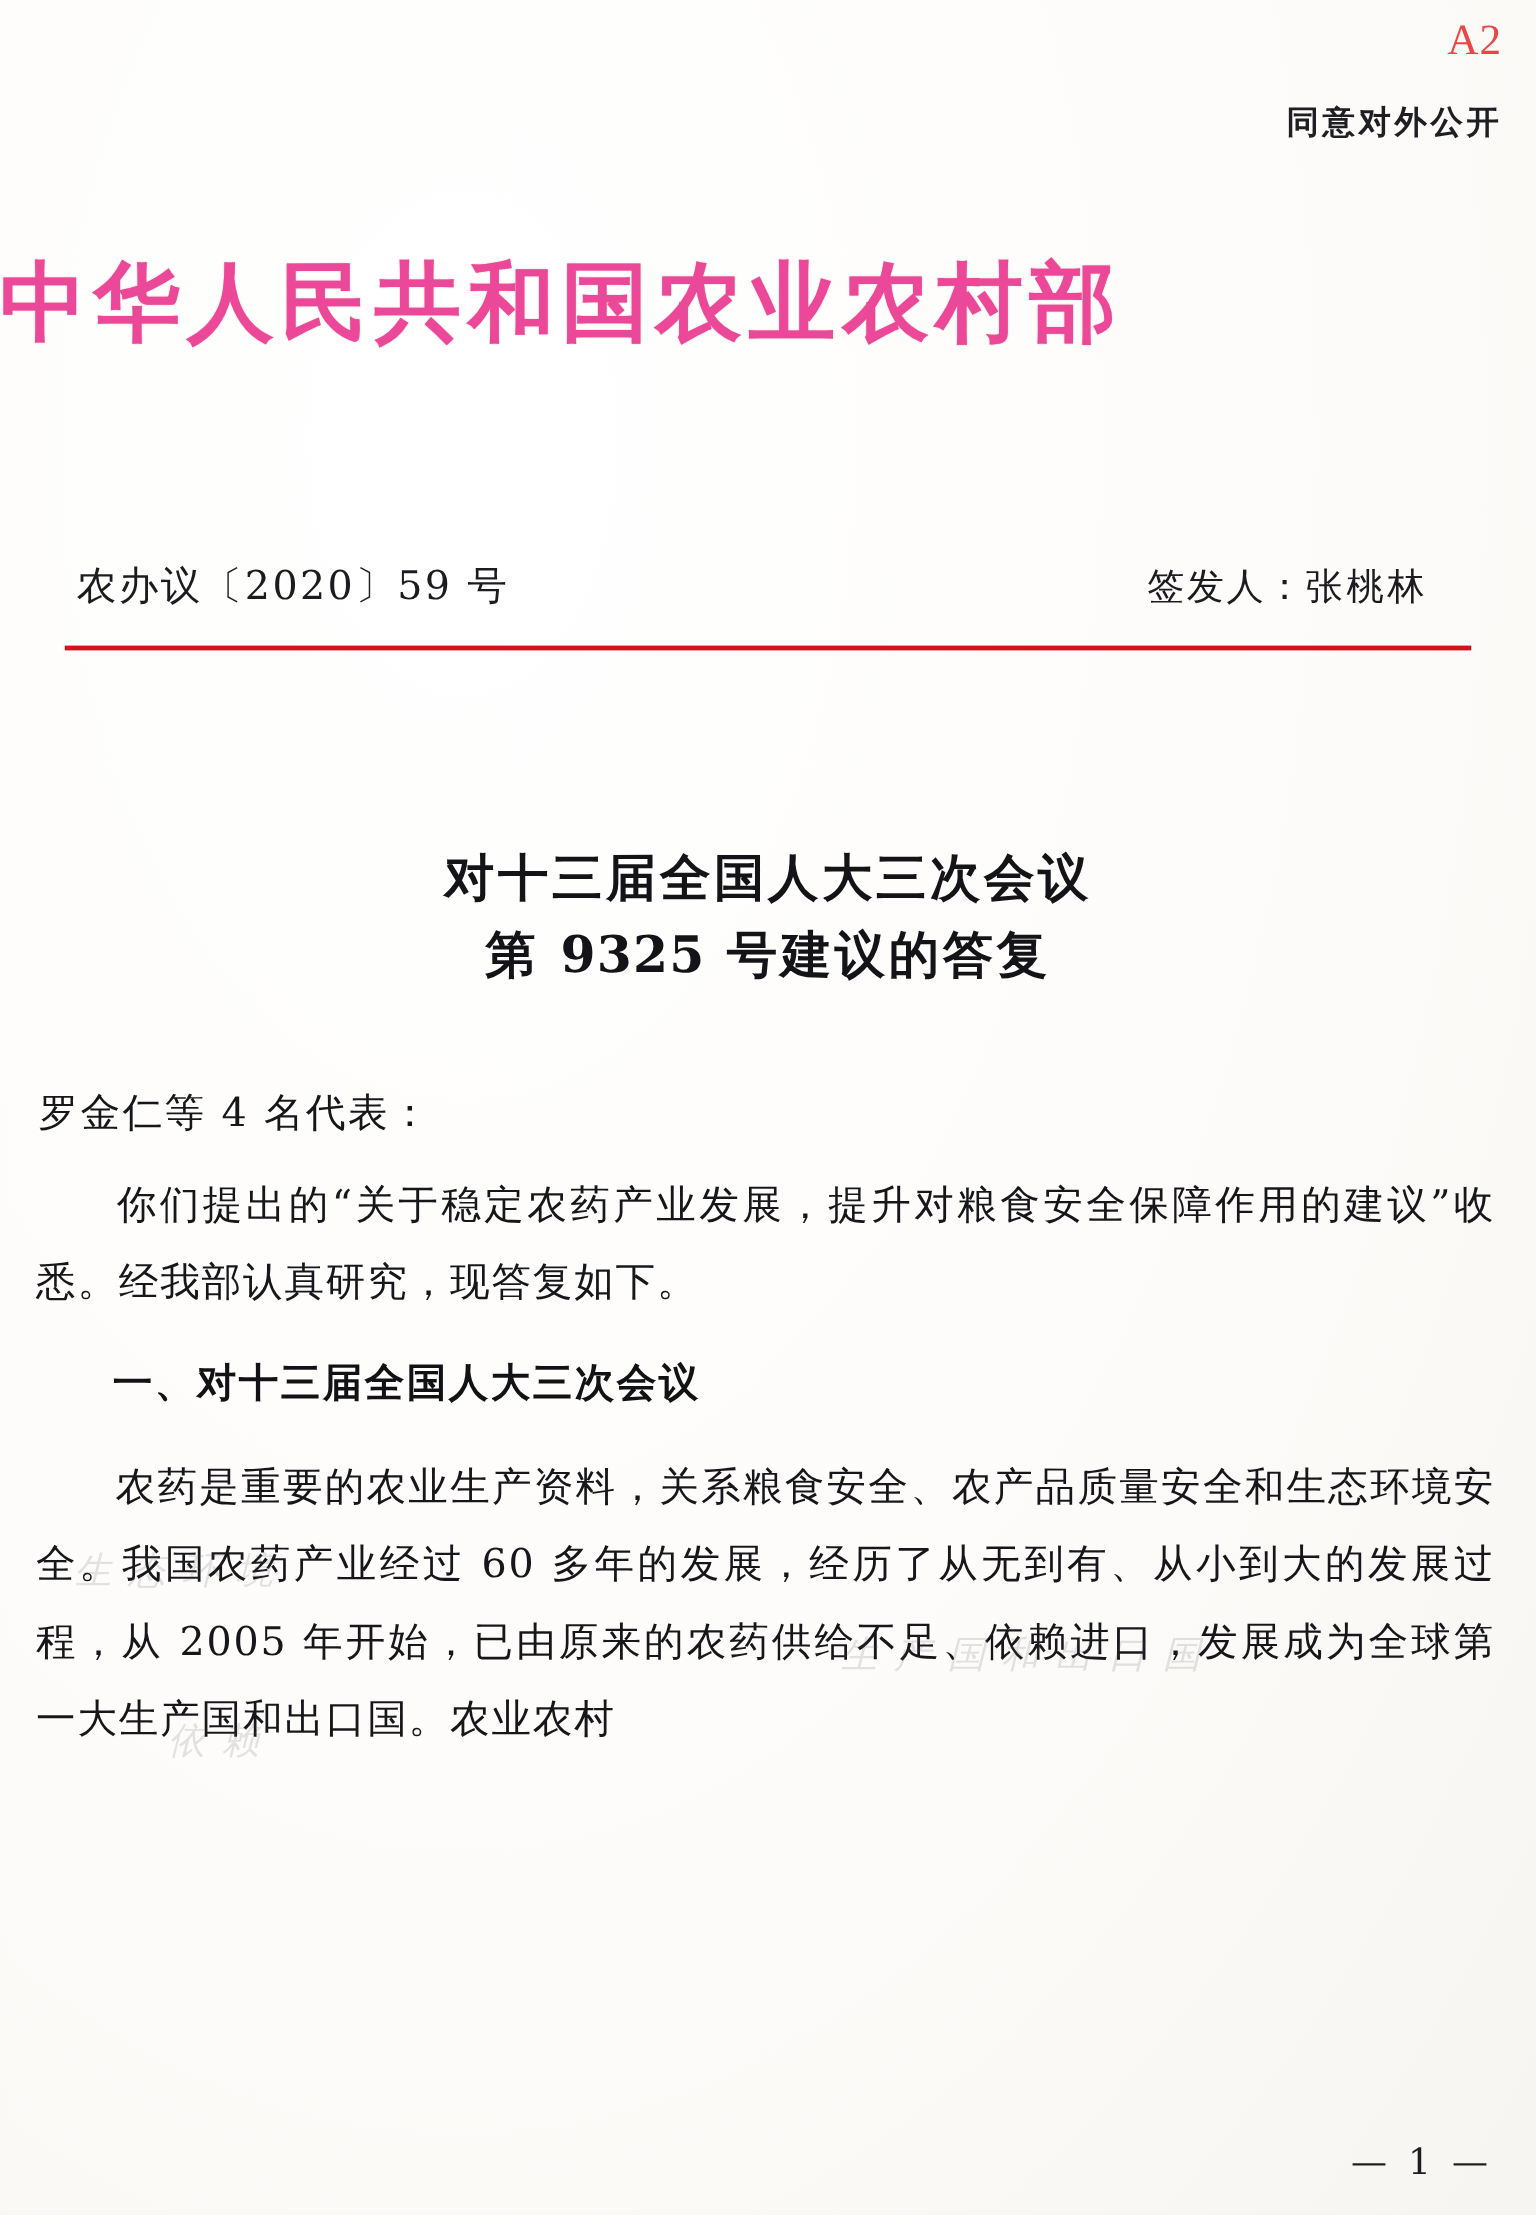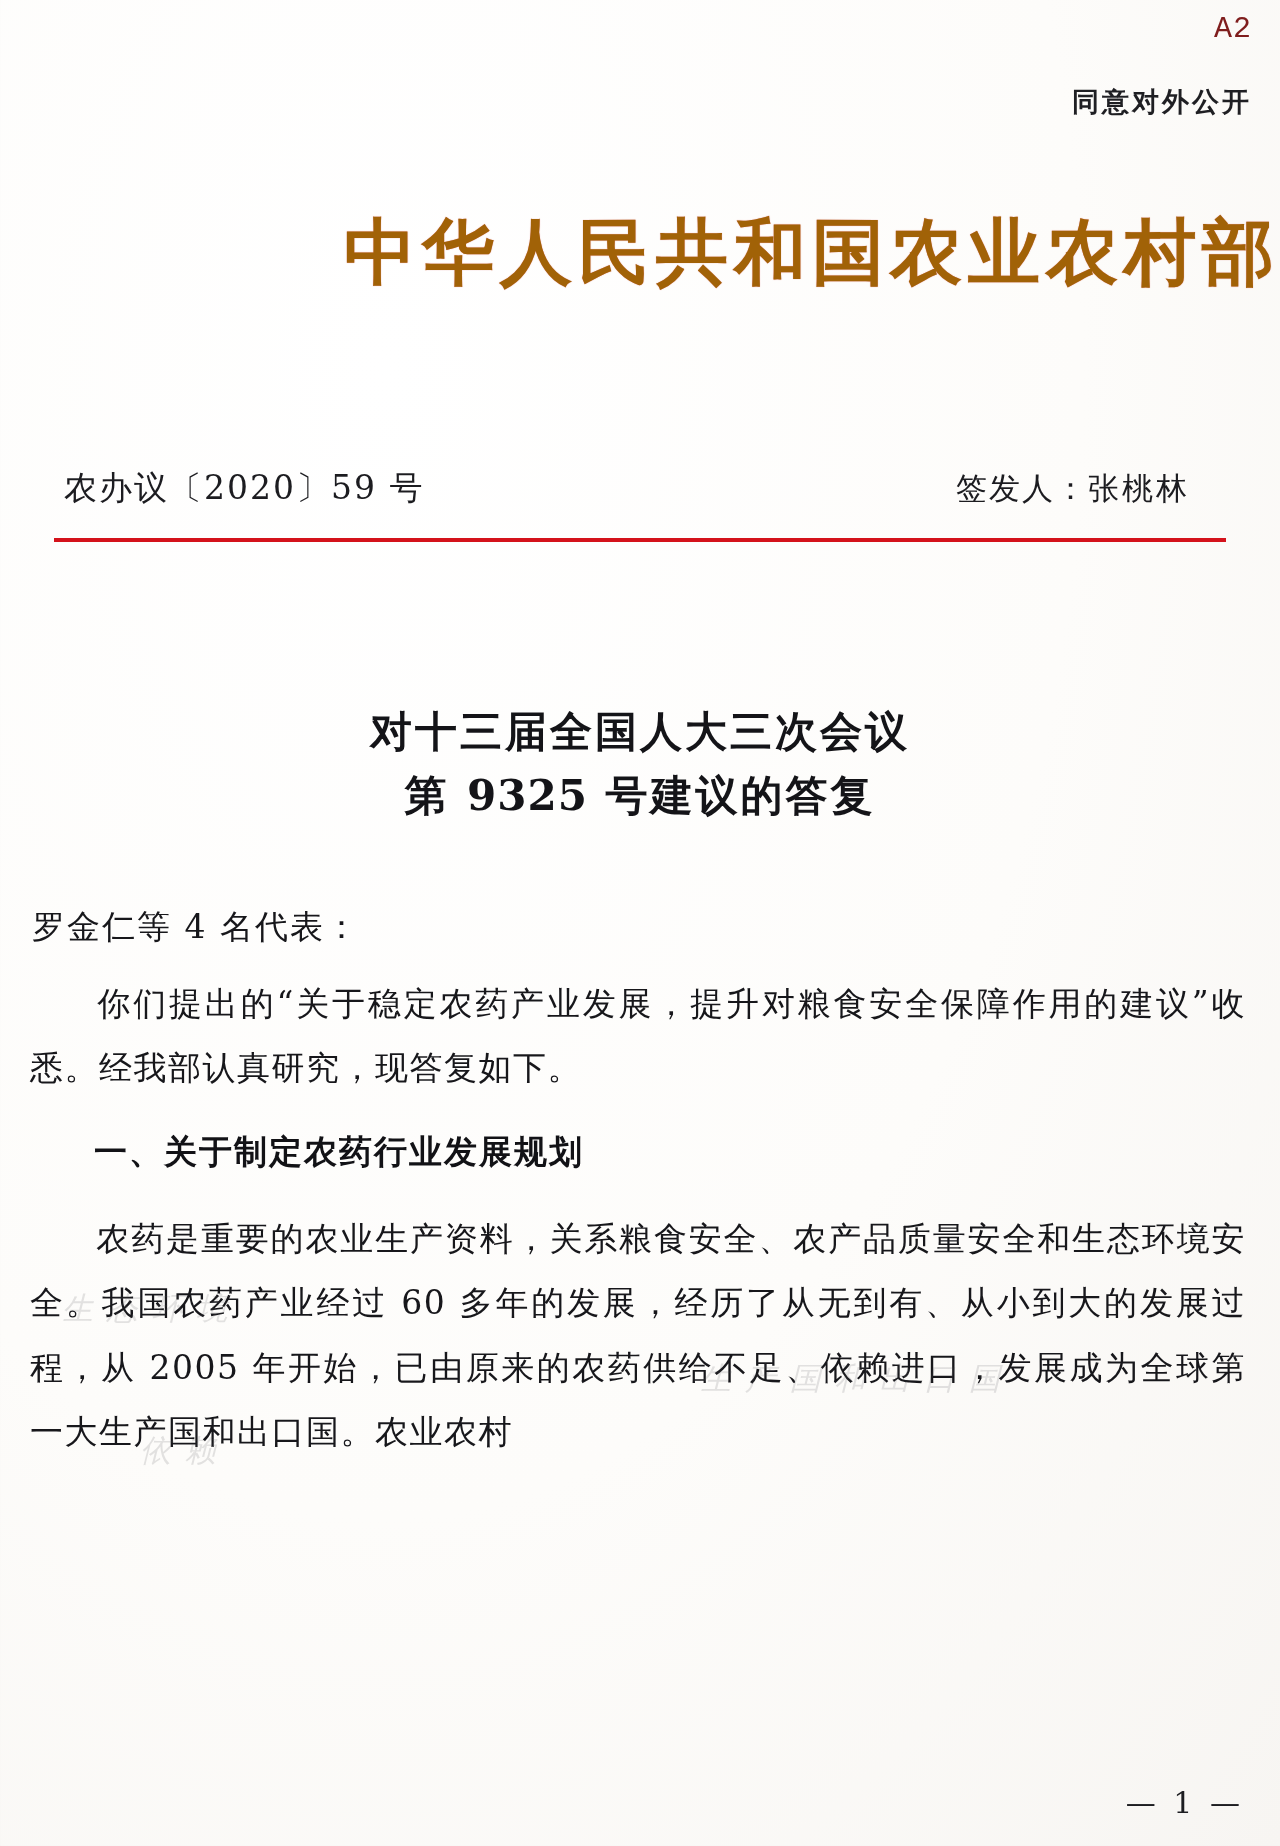--- a/index.html
+++ b/index.html
@@ -35,48 +35,48 @@
   .content {
     position: absolute;
     inset: 0;
   }
 
   
   .doc-mark {
     position: absolute;
     top: 12px;
     right: 28px;
-    font-size: 30px;
+    font-size: 36px;
     letter-spacing: 1px;
-    color: #7f1d1d;
-    font-family: Liberation Mono, monospace;
+    color: #ef4444;
+    font-family: Liberation Serif, serif;
   }
   .public-note {
     position: absolute;
     top: 84px;
     right: 28px;
     font-size: 27px;
     font-weight: 700;
     letter-spacing: 3px;
     color: #1f1f23;
     font-family: "DejaVu Sans", "Liberation Sans", sans-serif;
   }
 
   
   .ministry {
     position: absolute;
     top: 212px;
     left: 0;
     width: 100%;
-    text-align: right;
+    text-align: left;
     font-size: 72px;
     line-height: 1.1;
     font-weight: 700;
     letter-spacing: 6px;
-    color: #a16207;
+    color: #ec4899;
     text-shadow: 0 0 1px rgba(212,18,27,0.55);
     font-family: "DejaVu Serif", "Liberation Serif", serif;
   }
 
   
   .numrow {
     position: absolute;
     top: 466px;
     left: 64px;
     right: 40px;
@@ -217,21 +217,21 @@
       <span>号建议的答复</span>
     </div>
   </div>
 
   <div class="salutation">罗金仁等 4 名代表：</div>
 
   <div class="body-block p1">
     <span class="indent"></span><span>你们提出的“关于稳定农药产业发展，提升对粮食安全保障作用的建议”收悉。经我部认真研究，现答复如下。</span>
   </div>
 
-  <div class="section-head">一、关于制定农药行业发展规划</div>
+  <div class="section-head">一、对十三届全国人大三次会议</div>
 
   <div class="body-block p2">
     <span class="indent"></span><span>农药是重要的农业生产资料，关系粮食安全、农产品质量安全和生态环境安全。我国农药产业经过 60 多年的发展，经历了从无到有、从小到大的发展过程，从 2005 年开始，已由原来的农药供给不足、依赖进口，发展成为全球第一大生产国和出口国。农业农村</span>
   </div>
 
   <div class="bleed bleed-a">生 态 环 境</div>
   <div class="bleed bleed-b">依 赖</div>
   <div class="bleed bleed-c">生 产 国 和 出 口 国</div>
 
   <div class="page-number">— 1 —</div>

